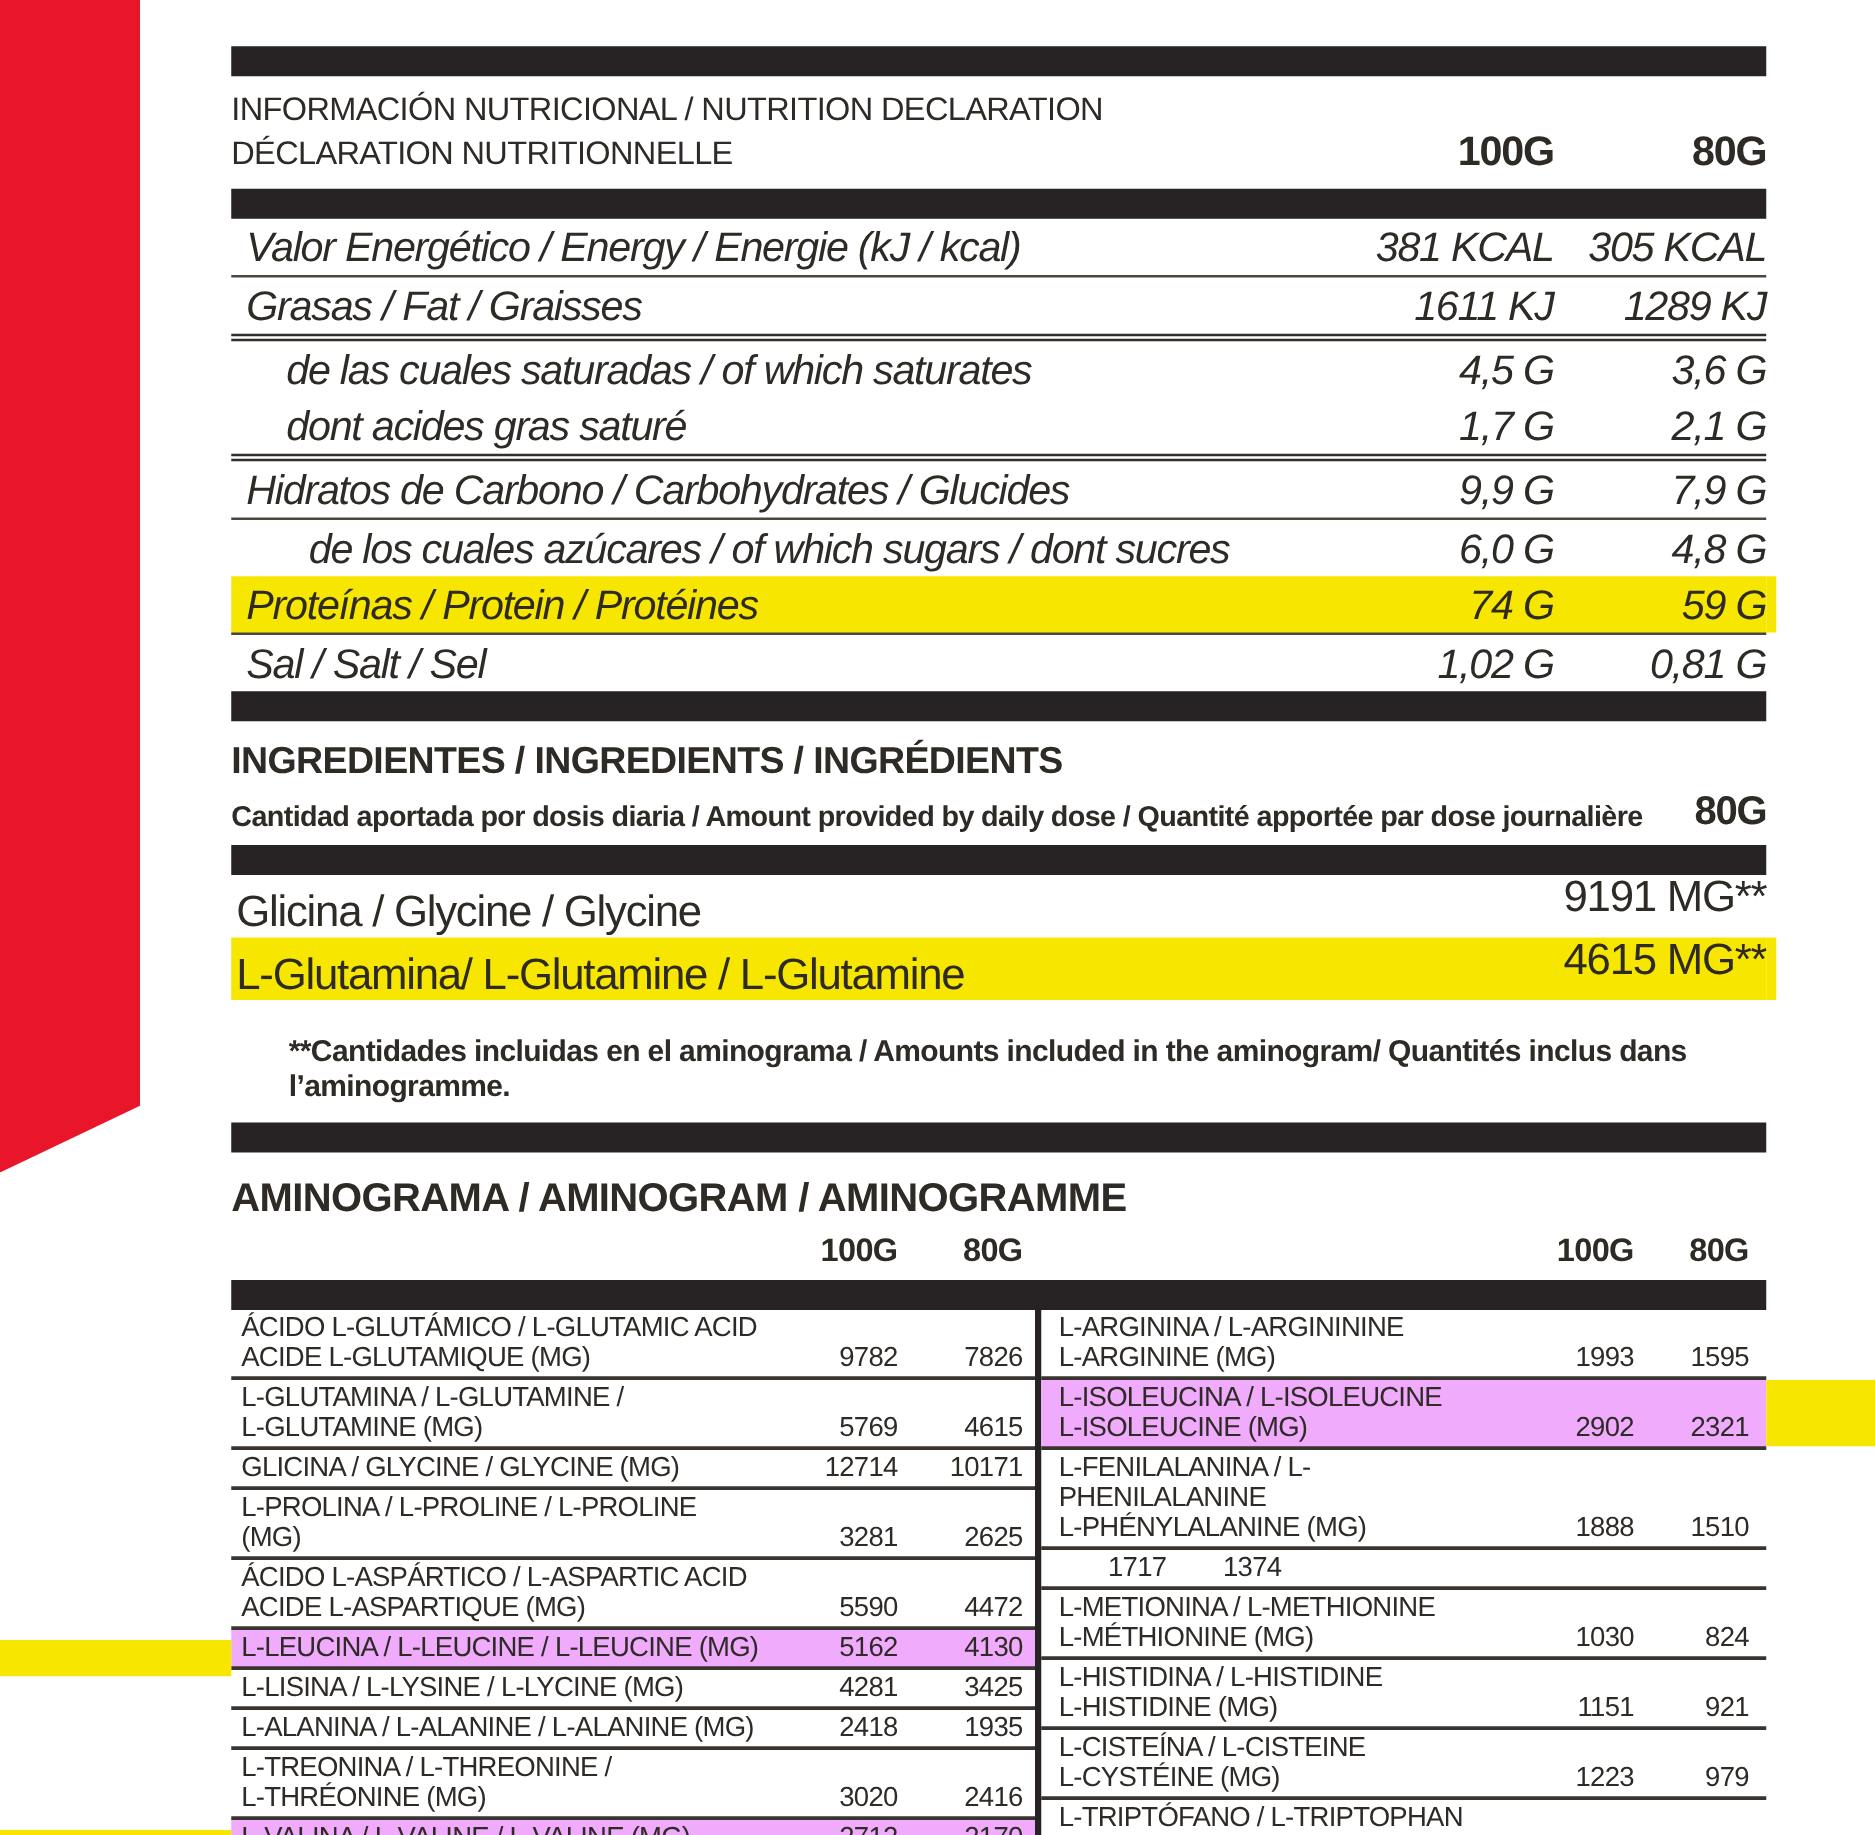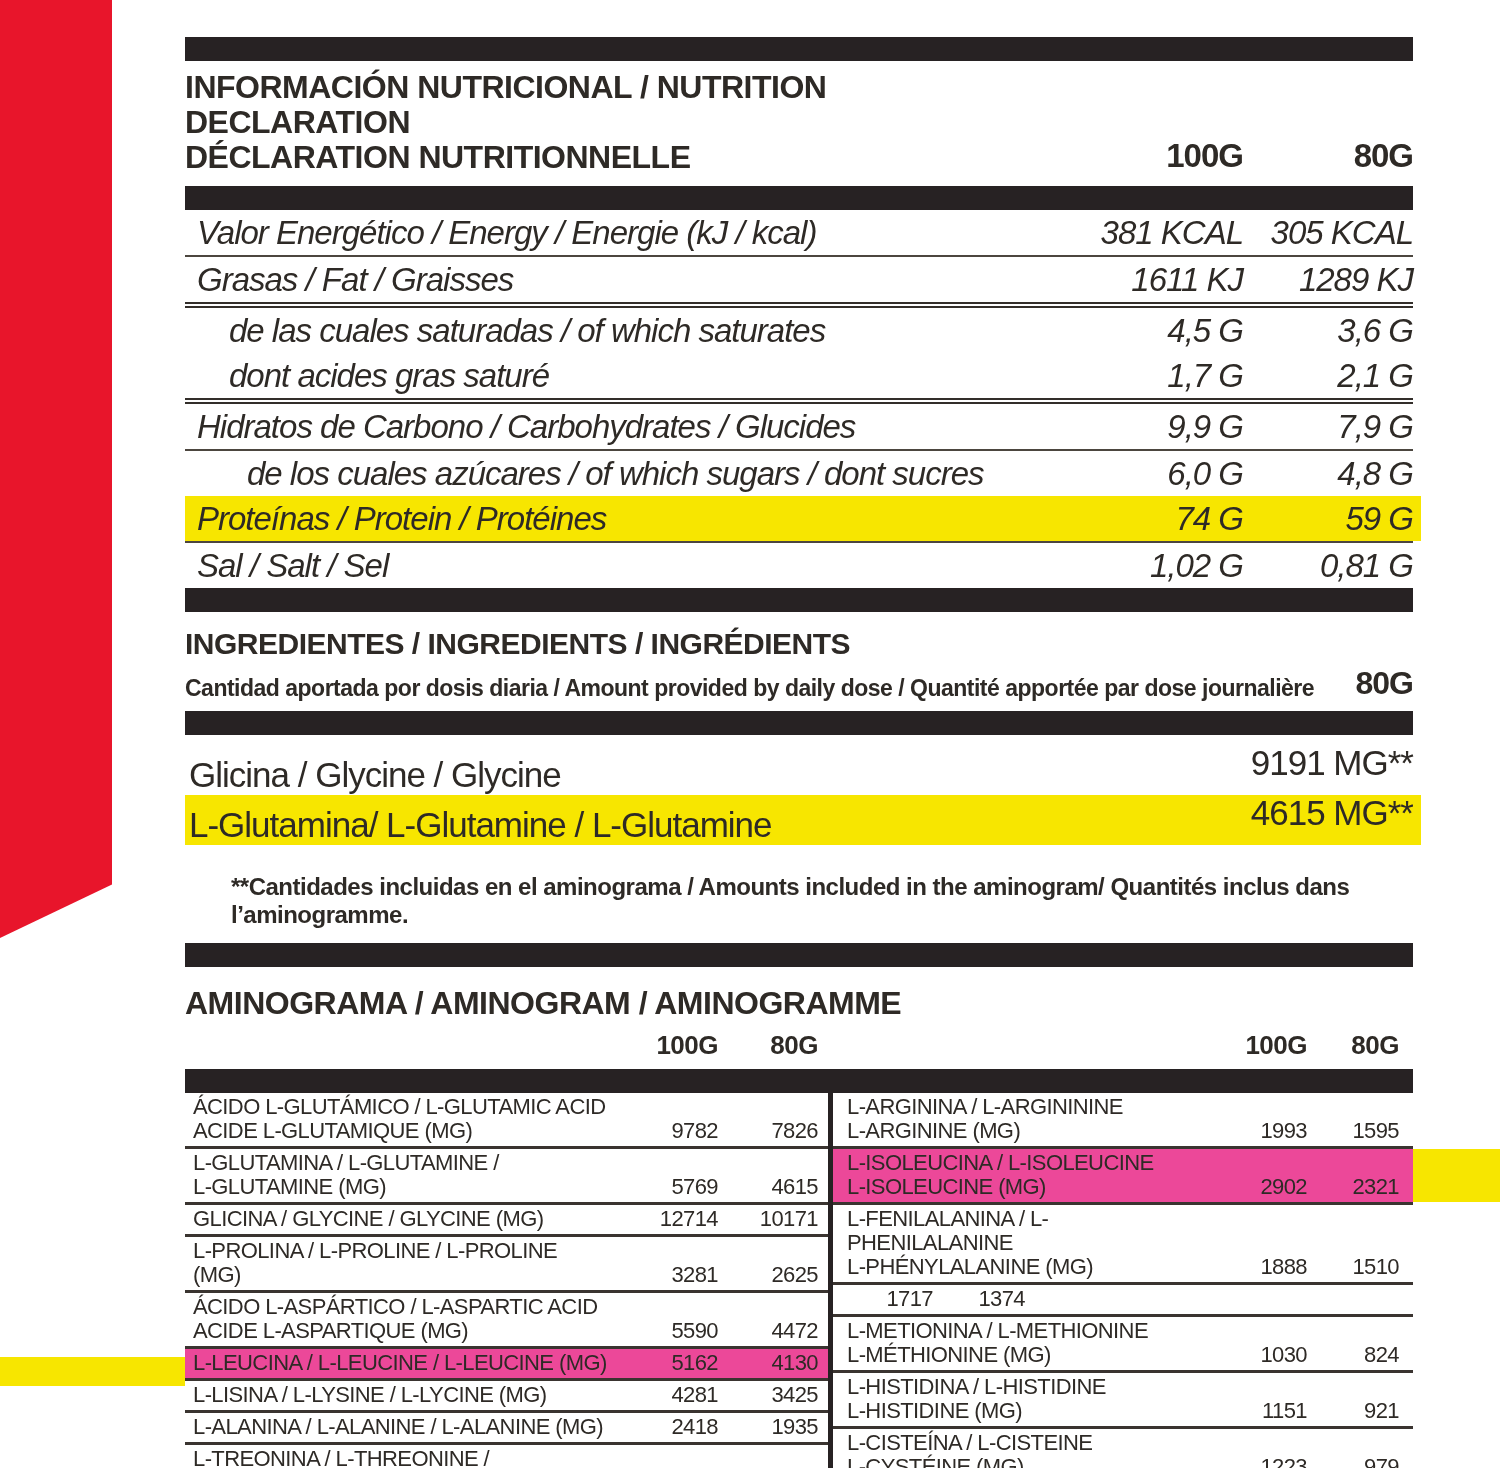--- a/index.html
+++ b/index.html
@@ -6,41 +6,41 @@
   .canvas{
     position:relative;width:1500px;height:1468px;background:#ffffff;overflow:hidden;
     font-family:"Liberation Sans","DejaVu Sans",sans-serif;color:#2e2a26;
   }
   .red-shape{position:absolute;left:0;top:0;width:112px;height:938px;background:#e8152b;
     clip-path:polygon(0 0,100% 0,100% 94.3%,0 100%);}
   .content{position:absolute;left:185px;top:0;width:1228px;padding-top:37px;}
   .bar{height:24px;background:#272223;}
   
   .nut-header{display:flex;align-items:flex-end;padding:9px 0 11px;}
-  .nut-title{flex:1;font-weight:bold;font-size:32px;line-height:35px;letter-spacing:-0.5px;}
+  .nut-title{flex:1;font-weight:normal;font-size:26px;line-height:35px;letter-spacing:-0.5px;}
   .nut-header .c100,.nut-header .c80{font-weight:bold;font-size:33px;letter-spacing:-1px;}
   .c100{width:200px;text-align:right;}
   .c80{width:170px;text-align:right;}
   .nut-row{display:flex;align-items:center;min-height:45px;font-size:33px;letter-spacing:-1px;padding-left:12px;font-style:italic;}
   .nut-row .lbl{flex:1;}
   .nut-row .v{text-align:right;white-space:nowrap;}
   .nut-row .v100{width:200px;}
   .nut-row .v80{width:170px;}
   .nut-row.indent1 .lbl{padding-left:32px;}
   .nut-row.indent2 .lbl{padding-left:50px;}
   .sep-thin{border-bottom:2px solid #4c463f;}
   .sep-thick{border-bottom:6px double #332e2a;}
   .hl{background:#f7e600;position:relative;}
   .hl::after{content:"";position:absolute;right:-8px;top:0;bottom:0;width:8px;background:#f7e600;}
   
   .ing-title{font-weight:bold;font-size:30px;padding:15px 0 4px;letter-spacing:-0.5px;}
   .ing-sub{display:flex;align-items:flex-end;padding-bottom:9px;justify-content:space-between;}
   .ing-sub .txt{flex:1;font-size:23px;letter-spacing:-0.5px;font-weight:bold;font-weight:600;}
   .ing-sub .dose{font-weight:bold;font-size:32px;letter-spacing:-1px;}
-  .ing-rows{padding-top:10px;}
+  .ing-rows{}
   .ing-row{position:relative;height:50px;font-size:35px;letter-spacing:-1px;}
   .ing-row .lbl{position:absolute;left:4px;bottom:0;}
   .ing-row .val{position:absolute;right:0;top:-2px;}
   .footnote{padding:28px 0 14px 46px;font-size:24px;font-weight:bold;letter-spacing:-0.5px;}
   
   .amino-title{font-weight:bold;font-size:32px;padding:18px 0 8px;letter-spacing:-0.5px;}
   .amino-heads{display:flex;font-size:26px;font-weight:bold;padding-bottom:8px;letter-spacing:-0.5px;}
   .ah-left{width:643px;display:flex;justify-content:flex-end;}
   .ah-right{flex:1;display:flex;justify-content:flex-end;}
   .ac100{width:110px;text-align:right;}
@@ -54,21 +54,21 @@
   .a-row{display:flex;align-items:flex-end;padding:2px 0 3px;position:relative;
     border-bottom:3px solid #3a3430;font-size:22px;line-height:24px;letter-spacing:-0.6px;}
   .a-row:last-child{border-bottom:none;}
   .a-row .lbl{flex:1;padding-left:8px;}
   .a-col-right .a-row .lbl{padding-left:14px;}
   .a-row .v{text-align:right;white-space:nowrap;}
   .a-col-left .a-row .v100{width:110px;}
   .a-col-left .a-row .v80{width:100px;padding-right:10px;}
   .a-col-right .a-row .v100{width:100px;}
   .a-col-right .a-row .v80{width:92px;padding-right:14px;}
-  .a-hl{background:#ec4899;}
+  .a-hl{background:#f0abfc;}
   .a-hl.extend-left::before{content:"";position:absolute;left:-185px;width:185px;top:8px;bottom:-8px;background:#f7e600;}
   .a-hl.extend-right::after{content:"";position:absolute;right:-87px;width:87px;top:0;bottom:0;background:#f7e600;}
 </style>
 </head>
 <body>
 
 <div class="canvas">
   <div class="red-shape"></div>
 
   <div class="content">

